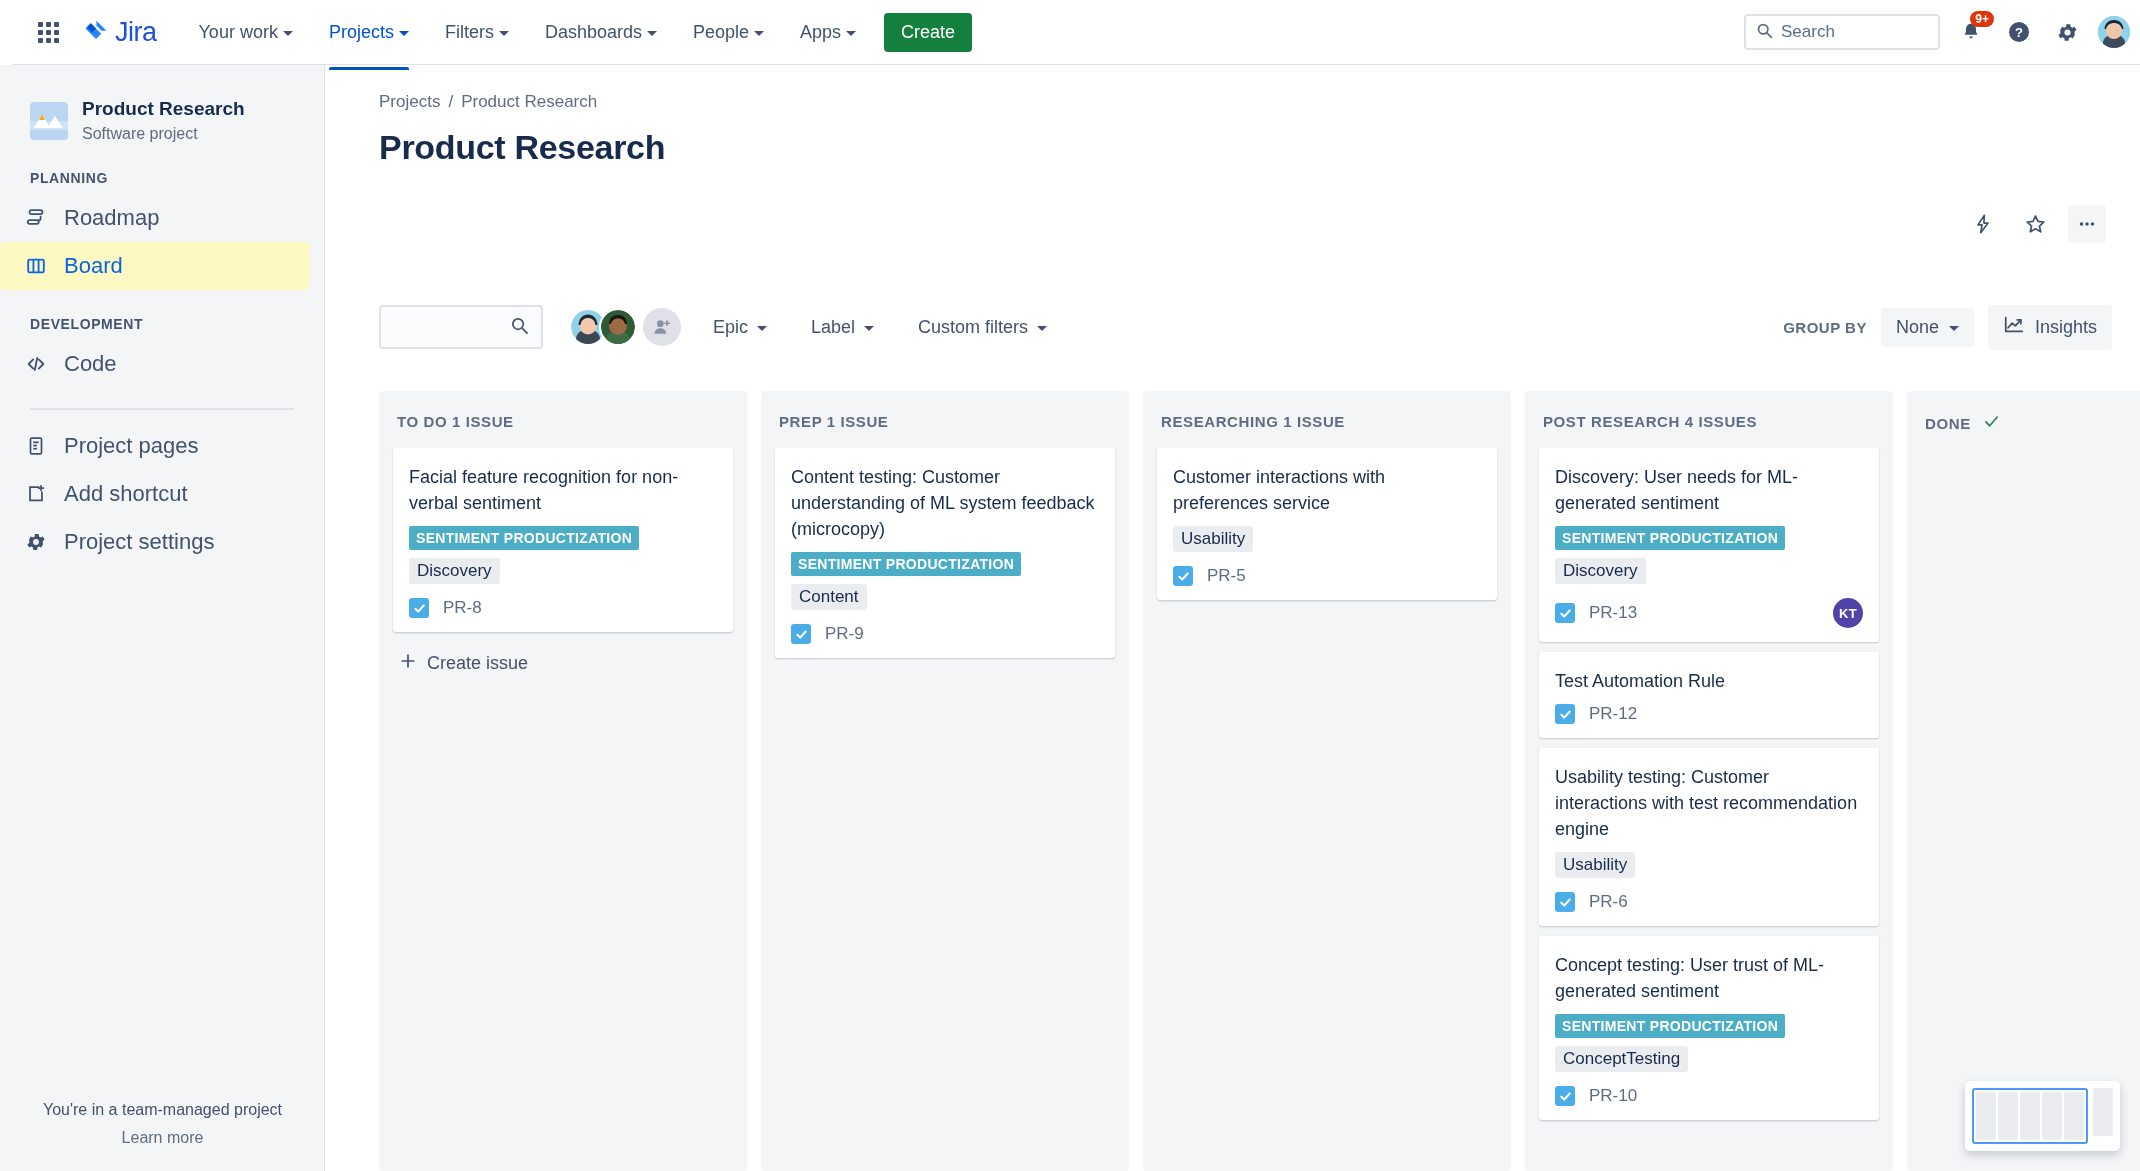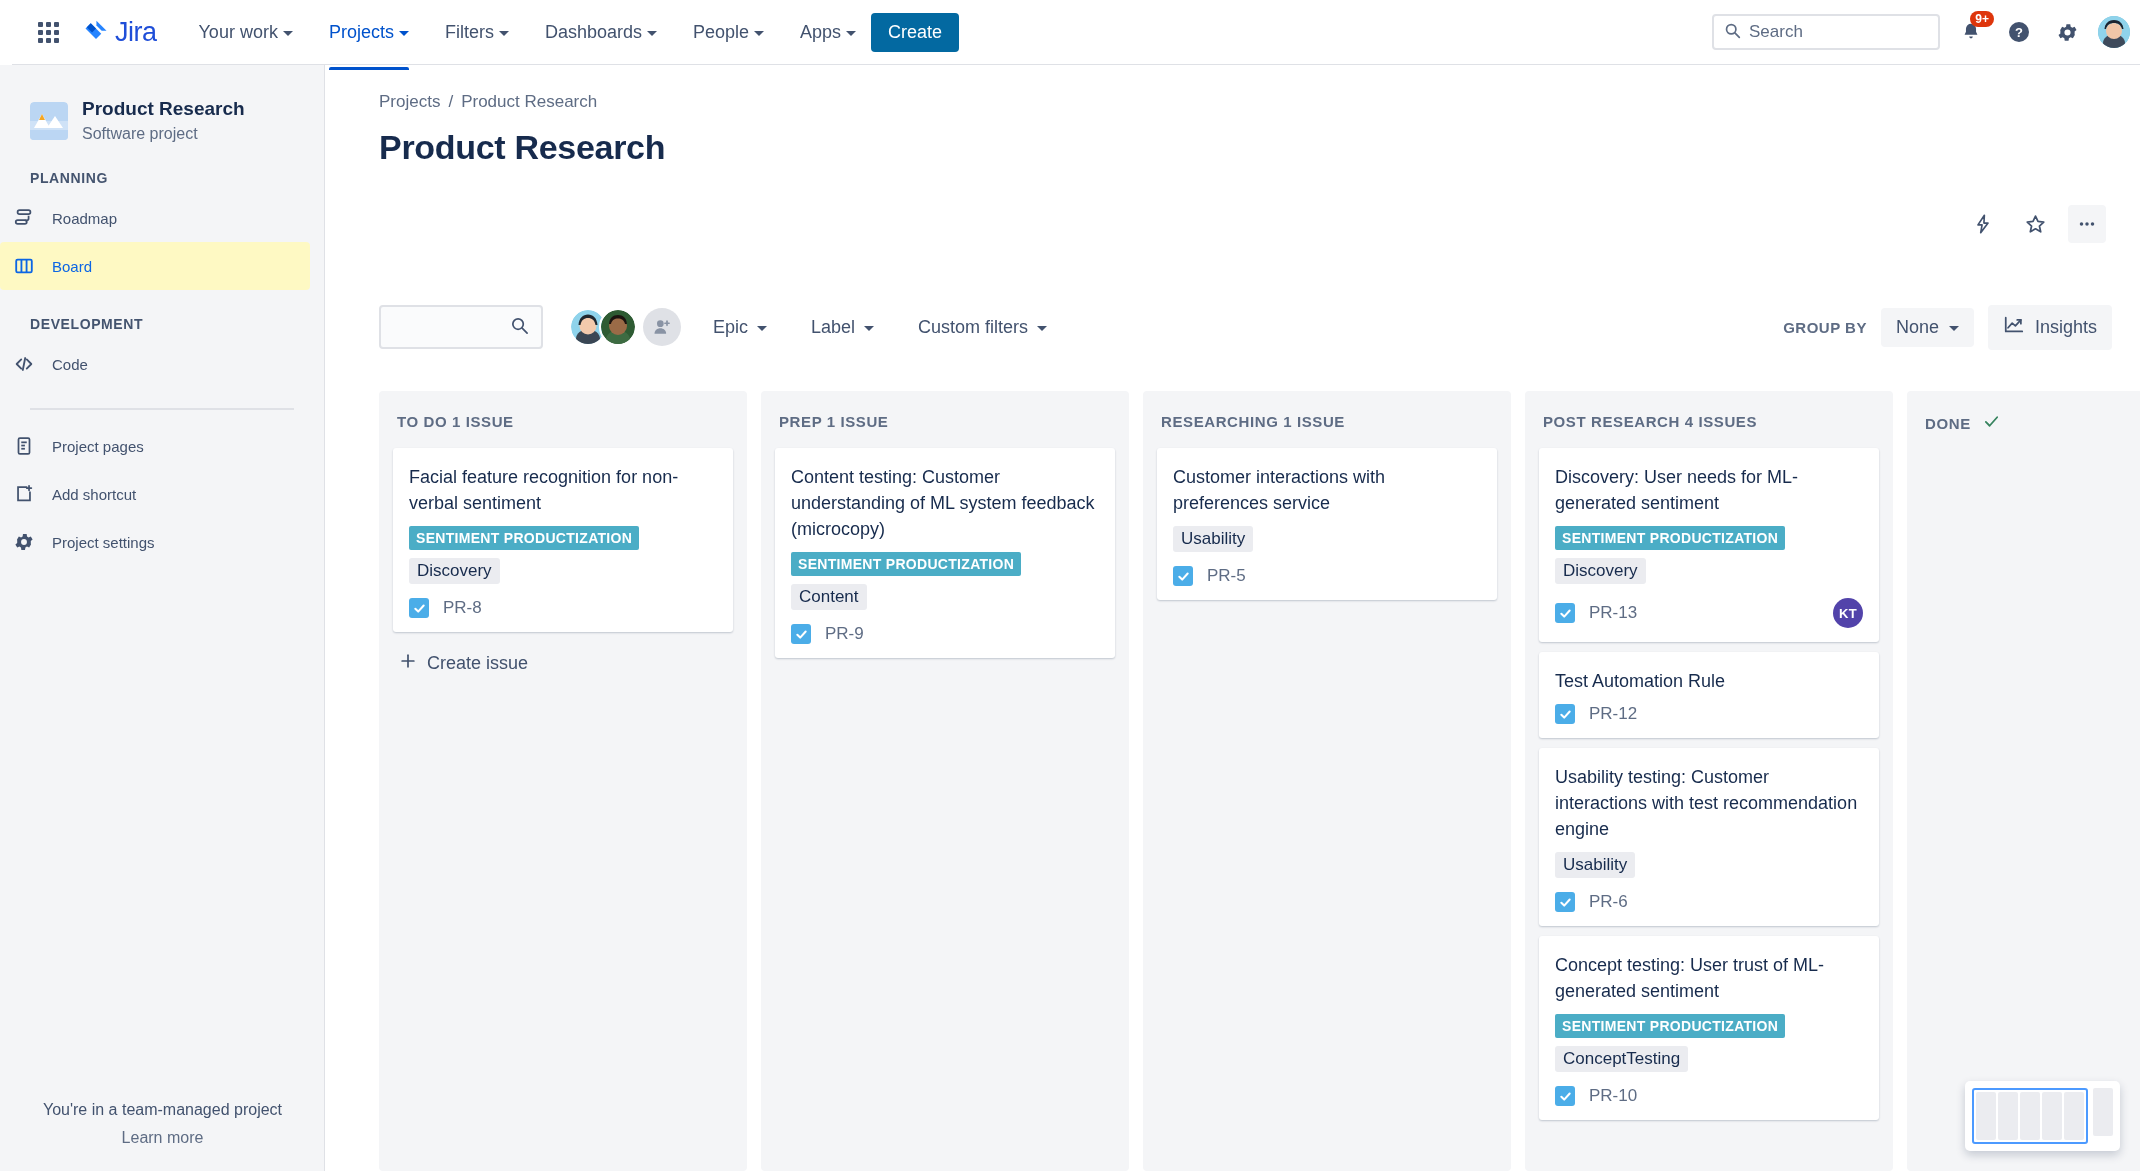--- a/index.html
+++ b/index.html
@@ -44,29 +44,29 @@
     position: relative; white-space: nowrap;
   }
   .navitem.active { color: #0052CC; }
   .navitem.active::after {
     content:""; position: absolute; left: 12px; right: 12px; bottom: -19px;
     height: 3px; background: #0052CC; border-radius: 2px 2px 0 0;
   }
   .caret { width: 0; height: 0; border-left: 5px solid transparent; border-right: 5px solid transparent; border-top: 5px solid currentColor; margin-top:2px; }
 
   .create-btn {
-    margin-left: 3px; background: #0369a1; color: #fff;
+    margin-left: 16px; background: #15803d; color: #fff;
     font-size: 18px; font-weight: 500; padding: 9px 17px;
     border-radius: 4px; border: none; cursor: pointer;
     font-family: "Liberation Sans", sans-serif;
   }
 
   .nav-right { margin-left: auto; display: flex; align-items: center; gap: 14px; margin-right: 22px; }
   .search-box {
-    width: 228px; height: 36px; border: 2px solid #DFE1E6; border-radius: 4px;
+    width: 196px; height: 36px; border: 2px solid #DFE1E6; border-radius: 4px;
     display: flex; align-items: center; padding: 0 10px; gap: 8px;
     background: #fff; cursor: text;
   }
   .search-box .ph { font-size: 17px; color: #5E6C84; }
   .icon-btn {
     width: 34px; height: 34px; display:flex; align-items:center; justify-content:center;
     border-radius: 50%; cursor: pointer; position: relative; color:#42526E;
   }
   .badge-count {
     position: absolute; top: -4px; right: -6px; background: #DE350B; color: #fff;
@@ -90,23 +90,23 @@
   .proj-avatar { width: 38px; height: 38px; border-radius: 4px; overflow: hidden; flex: none; }
   .proj-name { font-size: 19px; font-weight: 700; color: #172B4D; line-height: 24px; }
   .proj-type { font-size: 16px; color: #5E6C84; line-height: 21px; margin-top: 2px; }
 
   .nav-section-label {
     font-size: 14px; font-weight: 700; color: #44546F; letter-spacing: 0.6px;
     padding: 0 0 0 30px; margin-top: 26px; margin-bottom: 8px;
   }
   .sb-item {
     display: flex; align-items: center; gap: 16px;
-    height: 48px; padding-left: 12px; margin-right: 14px;
+    height: 48px; padding-left: 24px; margin-right: 14px;
     border-radius: 4px; cursor: pointer; position: relative;
-    font-size: 15px; color: #42526E;
+    font-size: 22px; color: #42526E;
   }
   .sb-item .lbl { line-height: 1; }
   .sb-item.selected { background: #fef9c3; color: #0C66E4; font-weight: 500; }
   .sb-item.selected::before {
     content:""; position: absolute; left: -16px; top: 8px; bottom: 8px;
     width: 4px; background: #0C66E4; border-radius: 0 2px 2px 0;
   }
   .sb-icon { width: 24px; height: 24px; flex: none; display:flex; align-items:center; justify-content:center; }
   .sb-divider { height: 2px; background: #DFE1E6; margin: 20px 30px 12px 30px; }
 

